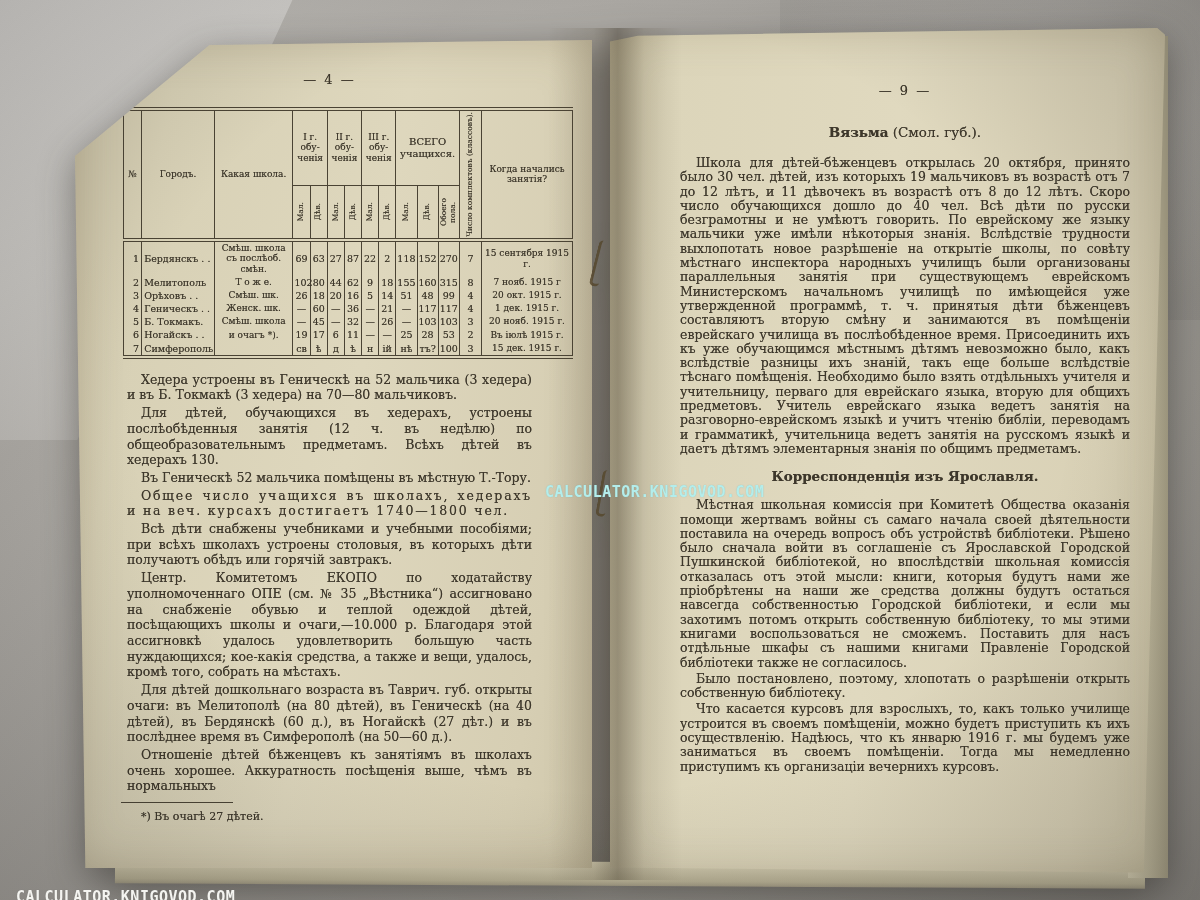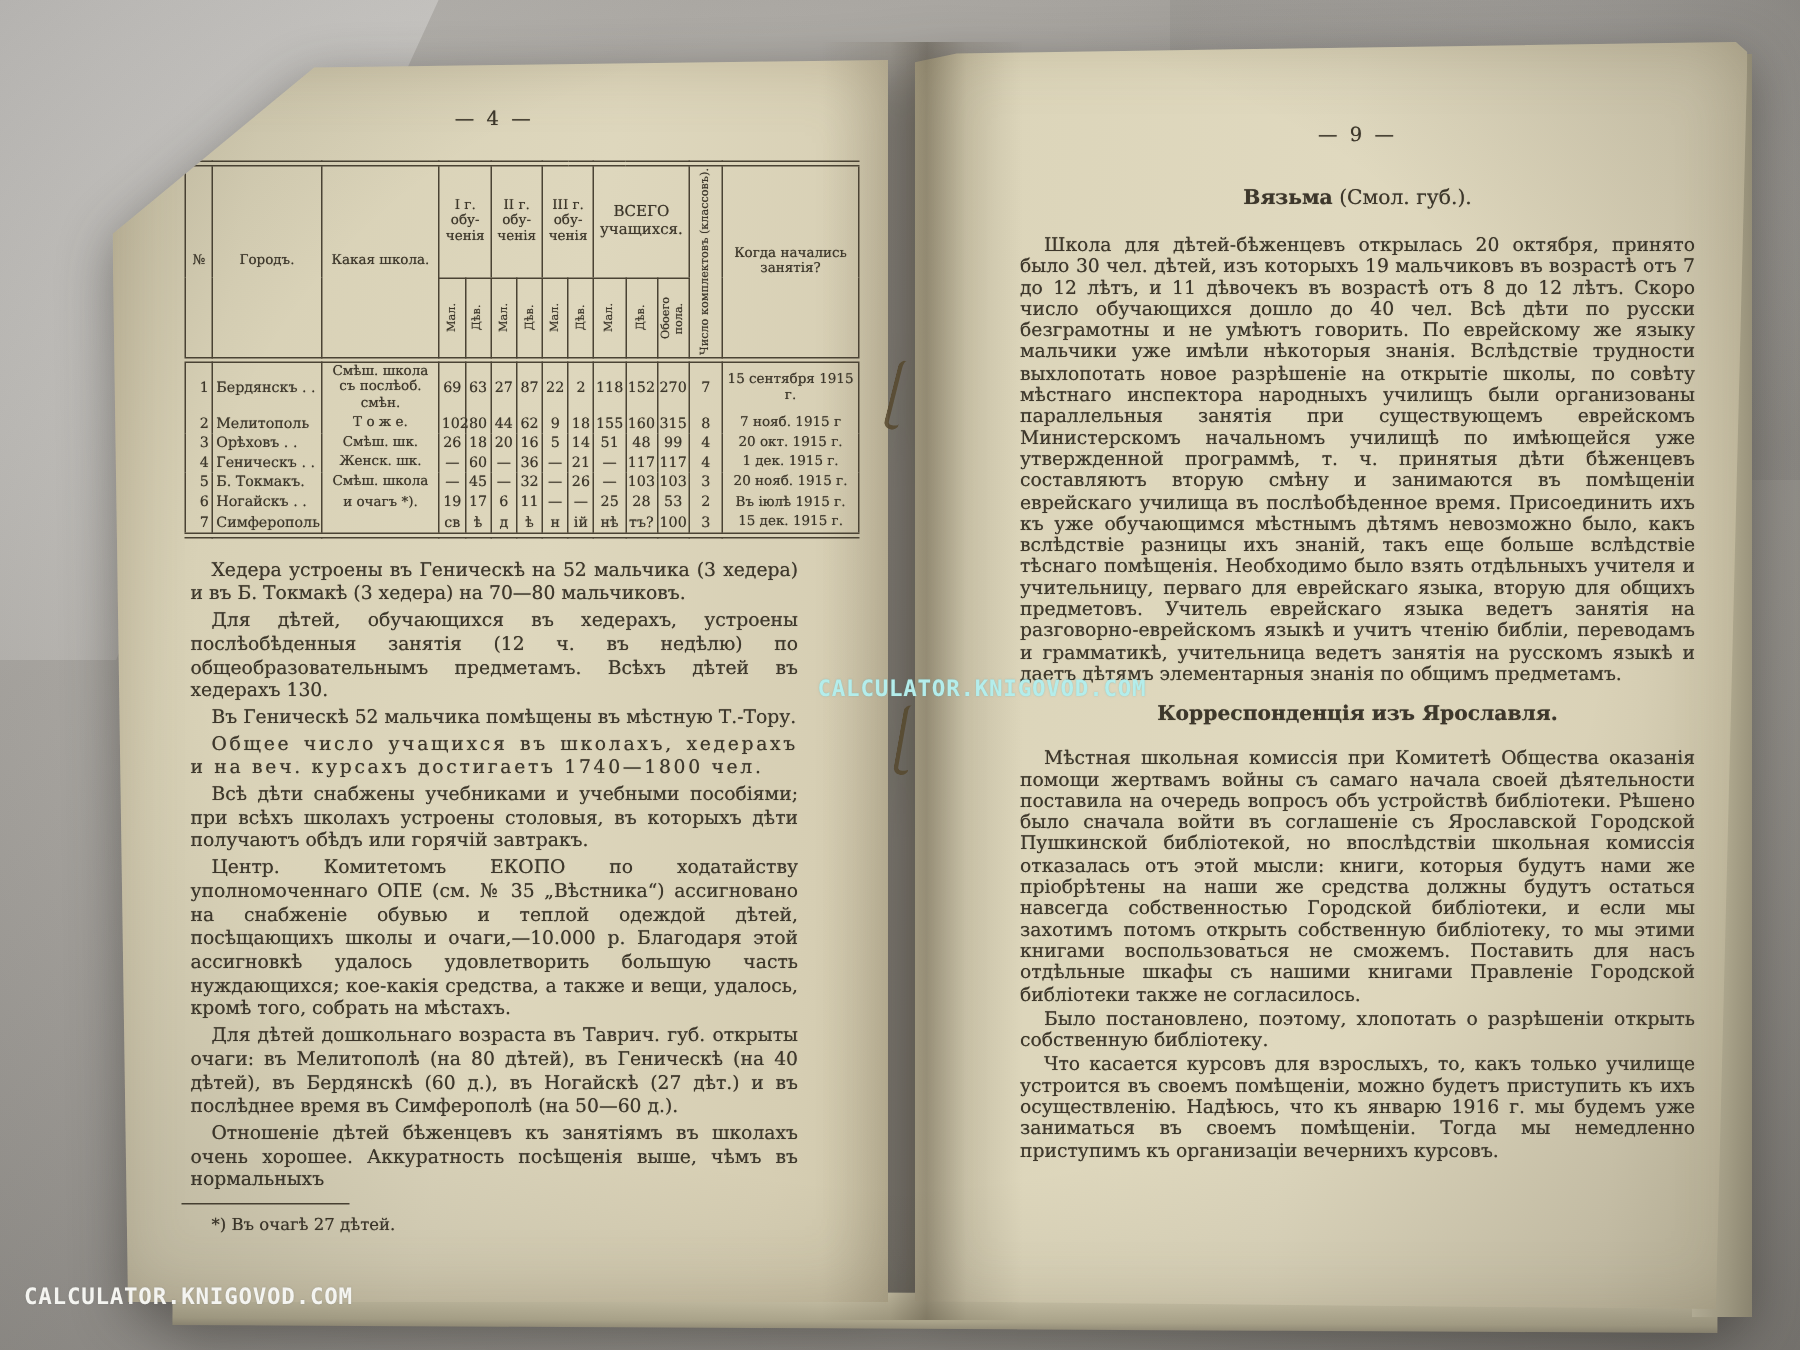--- a/index.html
+++ b/index.html
@@ -89,21 +89,21 @@
   .fn-rule{width:112px;border-top:1px solid #4a4334;margin:8px 0 7px -6px;}
   .fn{font-size:11px;margin:0;text-indent:14px;}
 
   .page-right p.bp{margin:0 0 2px 0;font-size:12.5px;line-height:14.3px;text-align:justify;
     text-indent:16px;}
   .h-sec{text-align:center;font-size:13.5px;margin:0 0 16px 0;}
   .h-sec .b{font-weight:bold;}
   .h-yar{text-align:center;font-weight:bold;font-size:13.5px;margin:12px 0 14px 0;}
 
   .watermark{position:absolute;z-index:10;font-family:"DejaVu Sans Mono",monospace;
-    font-size:15px;font-weight:bold;letter-spacing:.5px;pointer-events:none;}
+    font-size:15px;font-weight:bold;letter-spacing:.5px;pointer-events:none;margin-top:33px;}
   .wm-center{left:545px;top:450px;color:#b4edeb;text-shadow:0 0 1px rgba(90,160,160,.5);}
   .wm-corner{left:16px;top:855px;color:#f4f4f0;text-shadow:0 0 1px rgba(120,120,120,.5);}
 </style>
 </head>
 <body>
 
 <div class="bg-sheet"></div>
 <div class="bg-wrinkle"></div>
 
 <div class="book">

